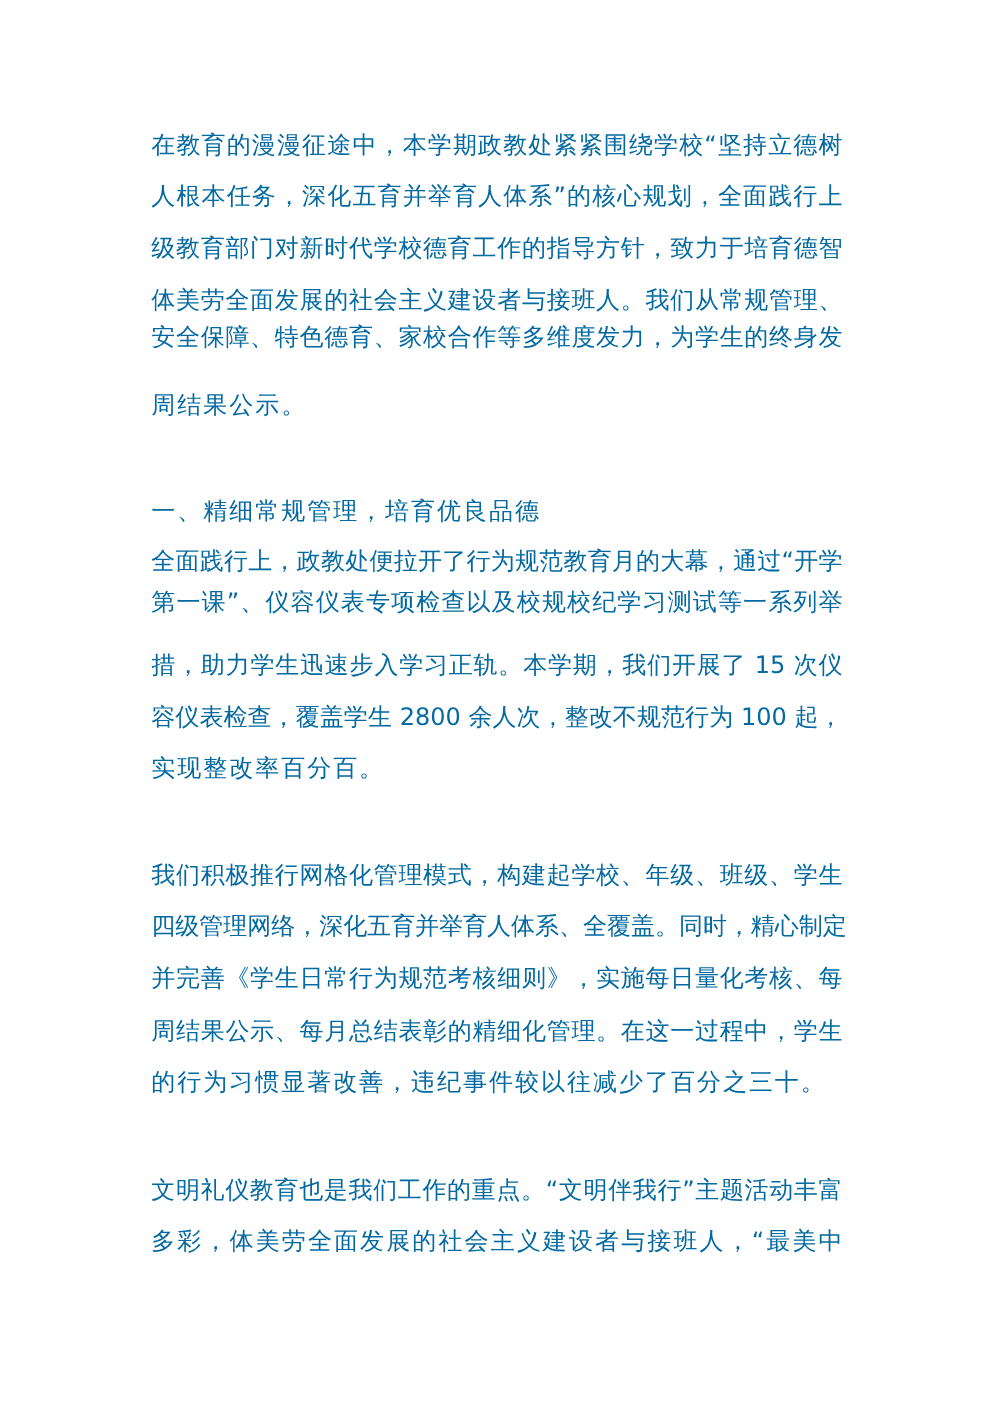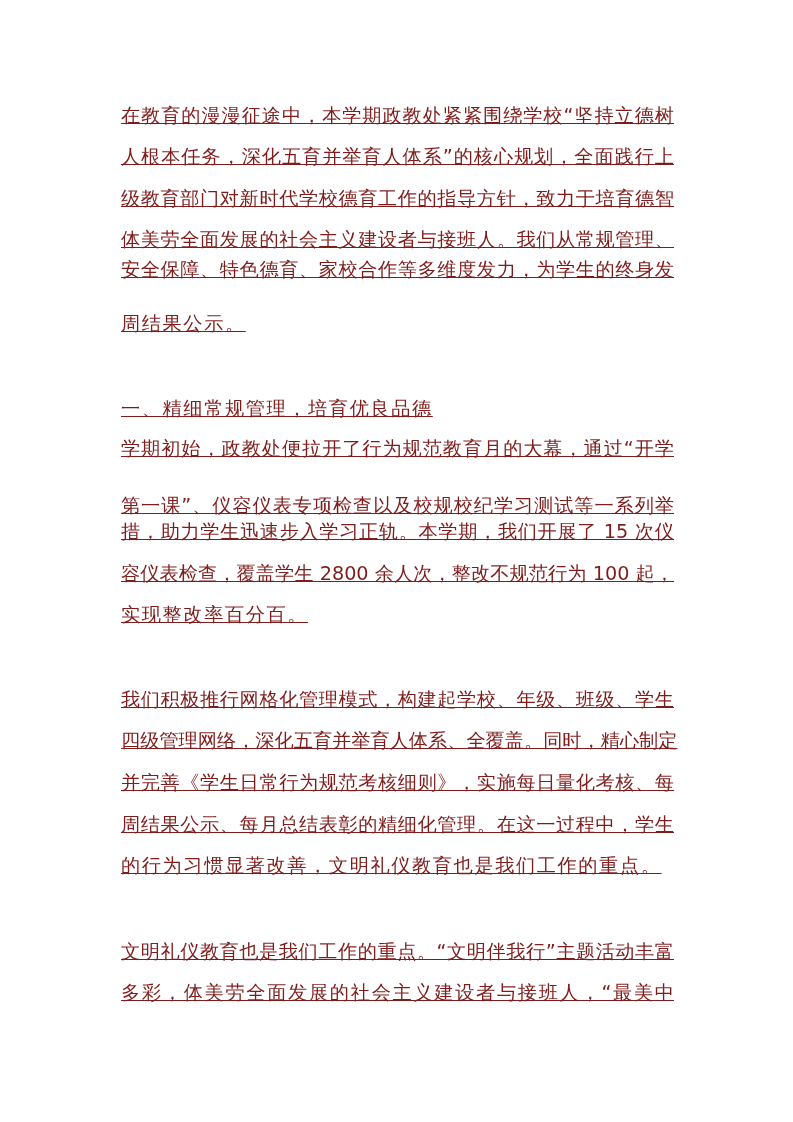--- a/index.html
+++ b/index.html
@@ -29,22 +29,21 @@
     }
     .line {
       position: absolute;
       left: 0;
       width: 553px;
       height: 28px;
       line-height: 28px;
       font-size: 19.2px;
       letter-spacing: 1.6px;
       white-space: nowrap;
-      color: #7f1d1d;
-      text-decoration: underline;
+      color: #0369a1;
     }
     .line.justify {
       text-align: justify;
       text-align-last: justify;
       letter-spacing: 0;
     }
     .heading {
       letter-spacing: 1.6px;
     }
   </style>
@@ -59,33 +58,33 @@
       <div class="line justify" style="top:143px;">人根本任务，深化五育并举育人体系”的核心规划，全面践行上</div>
       <div class="line justify" style="top:185px;">级教育部门对新时代学校德育工作的指导方针，致力于培育德智</div>
       <div class="line justify" style="top:226px;">体美劳全面发展的社会主义建设者与接班人。我们从常规管理、</div>
       <div class="line justify" style="top:256px;">安全保障、特色德育、家校合作等多维度发力，为学生的终身发</div>
       <div class="line" style="top:310px;">周结果公示。</div>
     </div>
 
     <div class="line heading" style="top:395px;">一、精细常规管理，培育优良品德</div>
 
     <div>
-      <div class="line justify" style="top:435px;">学期初始，政教处便拉开了行为规范教育月的大幕，通过“开学</div>
-      <div class="line justify" style="top:492px;">第一课”、仪容仪表专项检查以及校规校纪学习测试等一系列举</div>
+      <div class="line justify" style="top:435px;">全面践行上，政教处便拉开了行为规范教育月的大幕，通过“开学</div>
+      <div class="line justify" style="top:468px;">第一课”、仪容仪表专项检查以及校规校纪学习测试等一系列举</div>
       <div class="line justify" style="top:518px;">措，助力学生迅速步入学习正轨。本学期，我们开展了 15 次仪</div>
       <div class="line justify" style="top:560px;">容仪表检查，覆盖学生 2800 余人次，整改不规范行为 100 起，</div>
       <div class="line" style="top:601px;">实现整改率百分百。</div>
     </div>
 
     <div>
       <div class="line justify" style="top:686px;">我们积极推行网格化管理模式，构建起学校、年级、班级、学生</div>
       <div class="line justify" style="top:727px;">四级管理网络，深化五育并举育人体系、全覆盖。同时，精心制定</div>
       <div class="line justify" style="top:769px;">并完善《学生日常行为规范考核细则》，实施每日量化考核、每</div>
       <div class="line justify" style="top:811px;">周结果公示、每月总结表彰的精细化管理。在这一过程中，学生</div>
-      <div class="line" style="top:852px;">的行为习惯显著改善，文明礼仪教育也是我们工作的重点。</div>
+      <div class="line" style="top:852px;">的行为习惯显著改善，违纪事件较以往减少了百分之三十。</div>
     </div>
 
     <div>
       <div class="line justify" style="top:938px;">文明礼仪教育也是我们工作的重点。“文明伴我行”主题活动丰富</div>
       <div class="line justify" style="top:979px;">多彩，体美劳全面发展的社会主义建设者与接班人，“最美中</div>
     </div>
 
   </div>
 </div>
 

